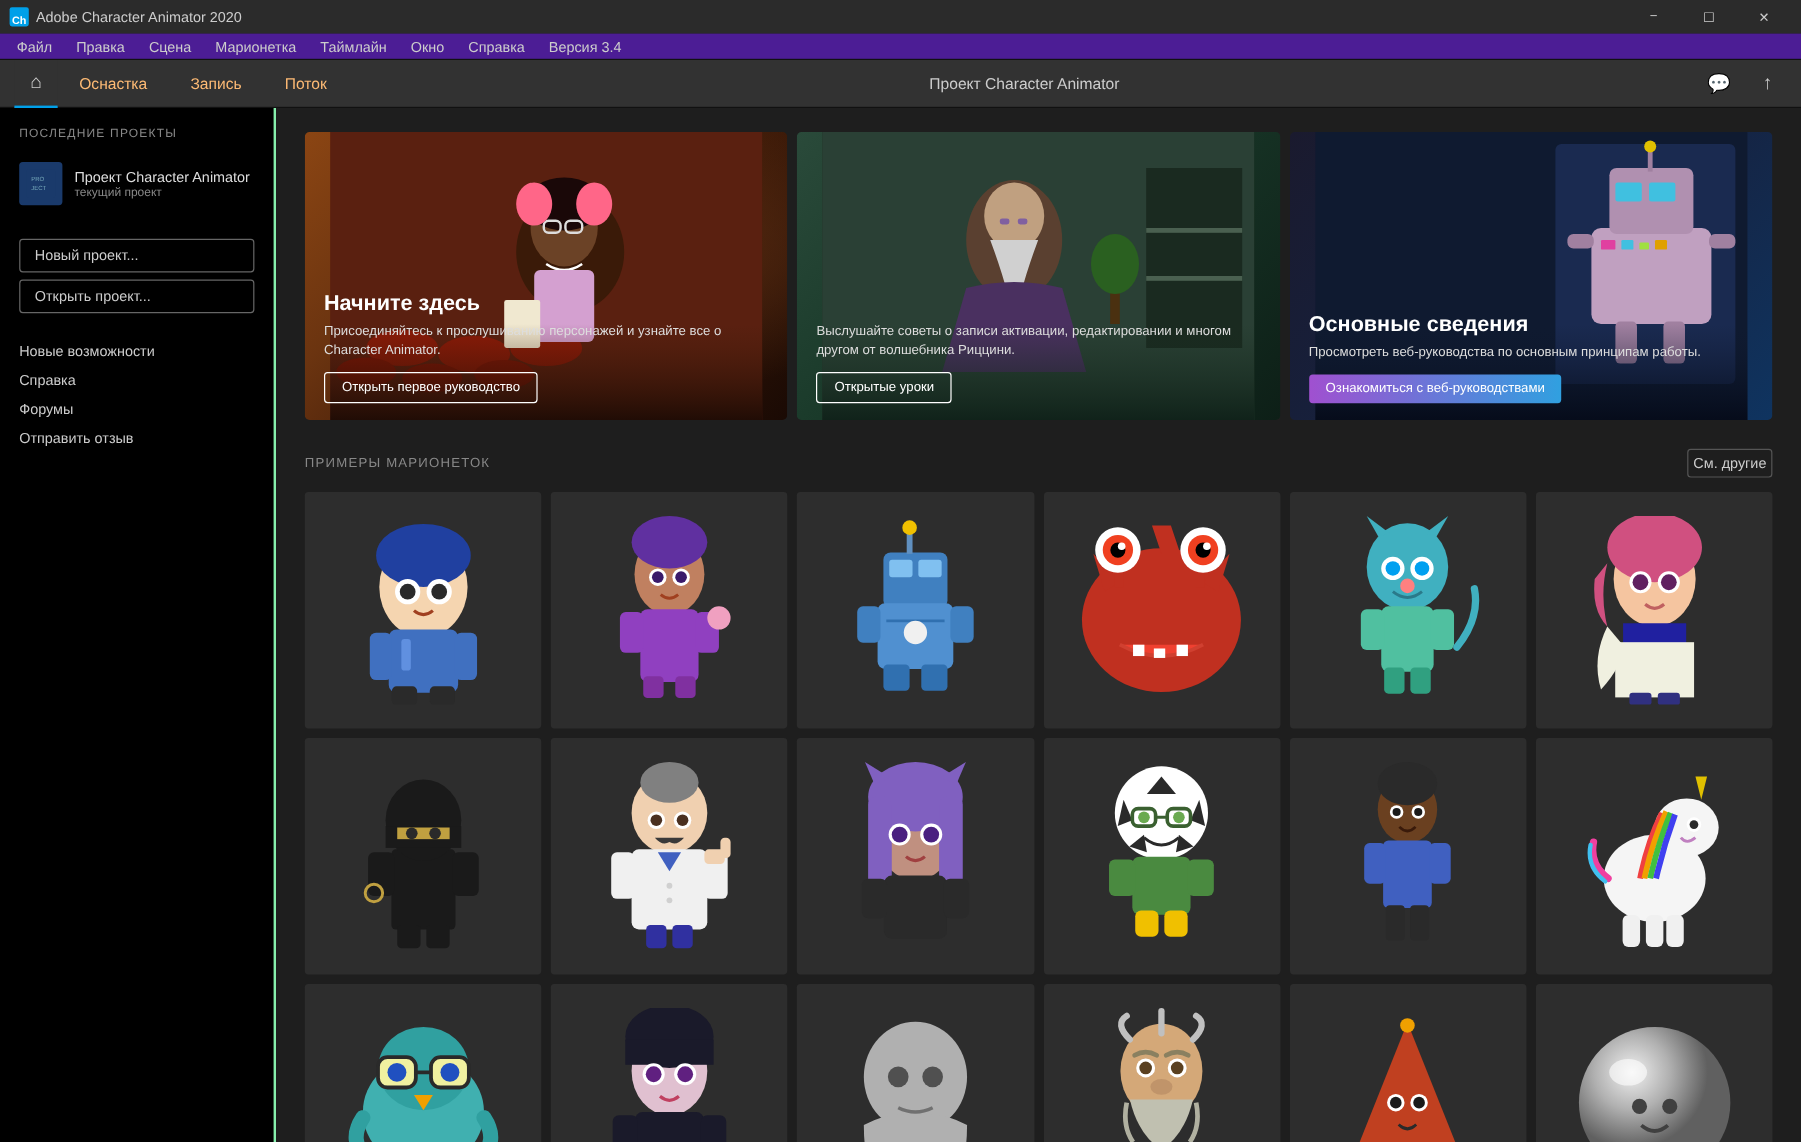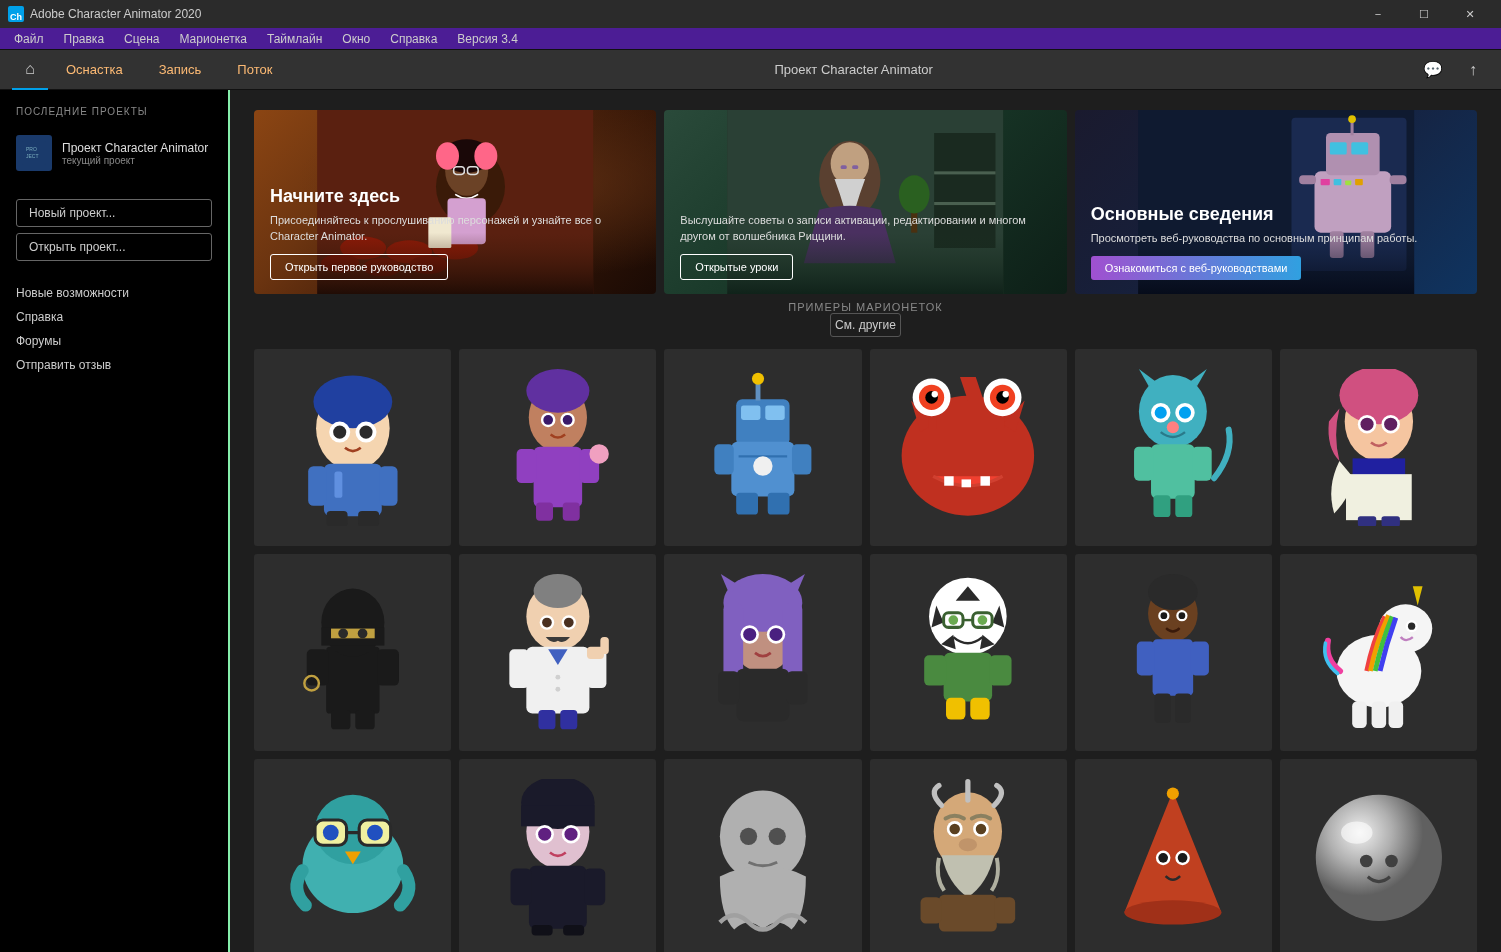--- a/index.html
+++ b/index.html
@@ -148,22 +148,22 @@
       flex: 1;
       overflow-y: auto;
       padding: 20px 24px;
       background: #1e1e1e;
     }
 
     
     .hero-row {
       display: flex;
       gap: 8px;
-      margin-bottom: 7px;
-      height: 184px;
+      margin-bottom: 24px;
+      height: 240px;
     }
     .hero-card {
       flex: 1;
       border-radius: 4px;
       overflow: hidden;
       position: relative;
       display: flex;
       flex-direction: column;
       justify-content: flex-end;
     }
@@ -209,23 +209,22 @@
     
     .hero-bg-3 {
       background: linear-gradient(135deg, #1a1a2e 0%, #16213e 50%, #0f3460 100%);
       position: absolute; top:0;left:0;right:0;bottom:0;
     }
 
     
     .section-header {
       display: flex;
       align-items: center;
-      justify-content: flex-start;
+      justify-content: space-between;
       margin-bottom: 12px;
-      flex-direction: column;
     }
     .section-title {
       font-size: 11px;
       color: #888;
       letter-spacing: 1px;
       text-transform: uppercase;
     }
     .see-more-btn {
       font-size: 12px;
       color: #ccc;

